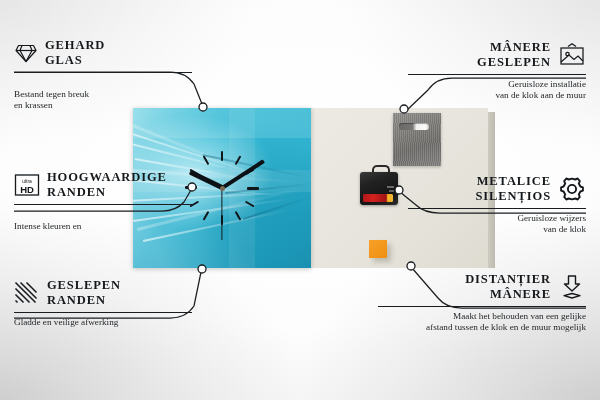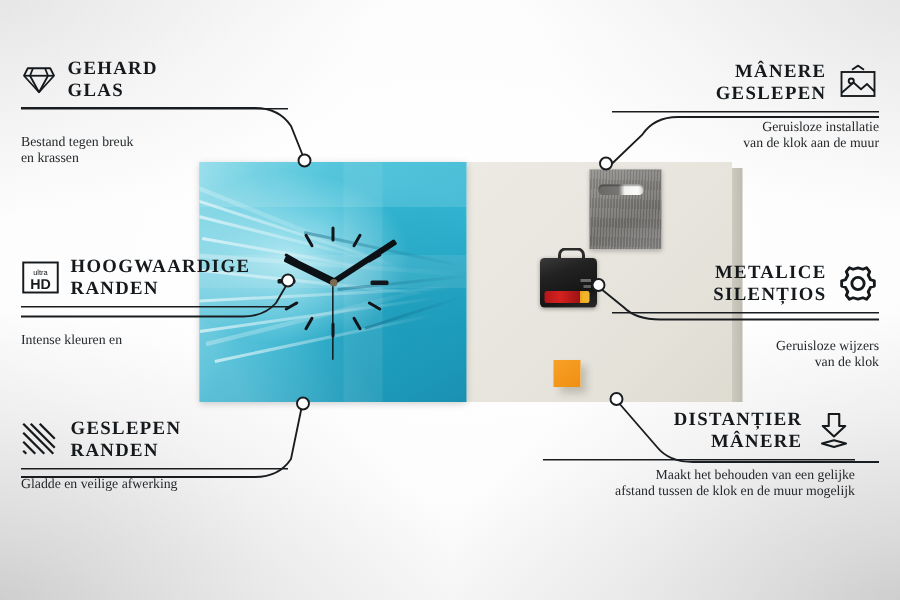--- a/index.html
+++ b/index.html
@@ -294,25 +294,25 @@
         <div class="ttl">SILENȚIOS</div>
       </div>
       <svg class="ico" width="28" height="26" viewBox="0 0 28 26">
         <g fill="none" stroke="#15191c" stroke-width="1.9" stroke-linejoin="round">
           <path d="M14,2.6 l3.3,.9 2.4,-1.0 2.1,2.6 -1.0,2.4 1.6,3.0 2.5,.8 0,3.4 -2.5,.8 -1.6,3.0 1.0,2.4 -2.1,2.6 -2.4,-1.0 -3.3,.9 -3.3,-.9 -2.4,1.0 -2.1,-2.6 1.0,-2.4 -1.6,-3.0 -2.5,-.8 0,-3.4 2.5,-.8 1.6,-3.0 -1.0,-2.4 2.1,-2.6 2.4,1.0 z"></path>
           <circle cx="14" cy="13" r="4.1"></circle>
         </g>
       </svg>
     </div>
     <div class="rule" style="margin-top:4px;width:178px;"></div>
-    <div class="sub" style="margin-top:16px;">Geruisloze wijzers</div>
+    <div class="sub" style="margin-top:4px;">Geruisloze wijzers</div>
     <div class="sub">van de klok</div>
   </div>
 
-  <div class="callout R" style="left:362px;top:272px;width:208px;">
+  <div class="callout R" style="left:378px;top:272px;width:208px;">
     <div class="row r">
       <div>
         <div class="ttl">DISTANȚIER</div>
         <div class="ttl">MÂNERE</div>
       </div>
       <svg class="ico" width="28" height="26" viewBox="0 0 28 26">
         <g fill="none" stroke="#15191c" stroke-width="1.4" stroke-linejoin="round">
           <path d="M10.5,2 h7 v8 h4 l-7.5,7 -7.5,-7 h4 z"></path>
           <path d="M14,19.5 l8,2.2 -8,2.3 -8,-2.3 z"></path>
         </g>

